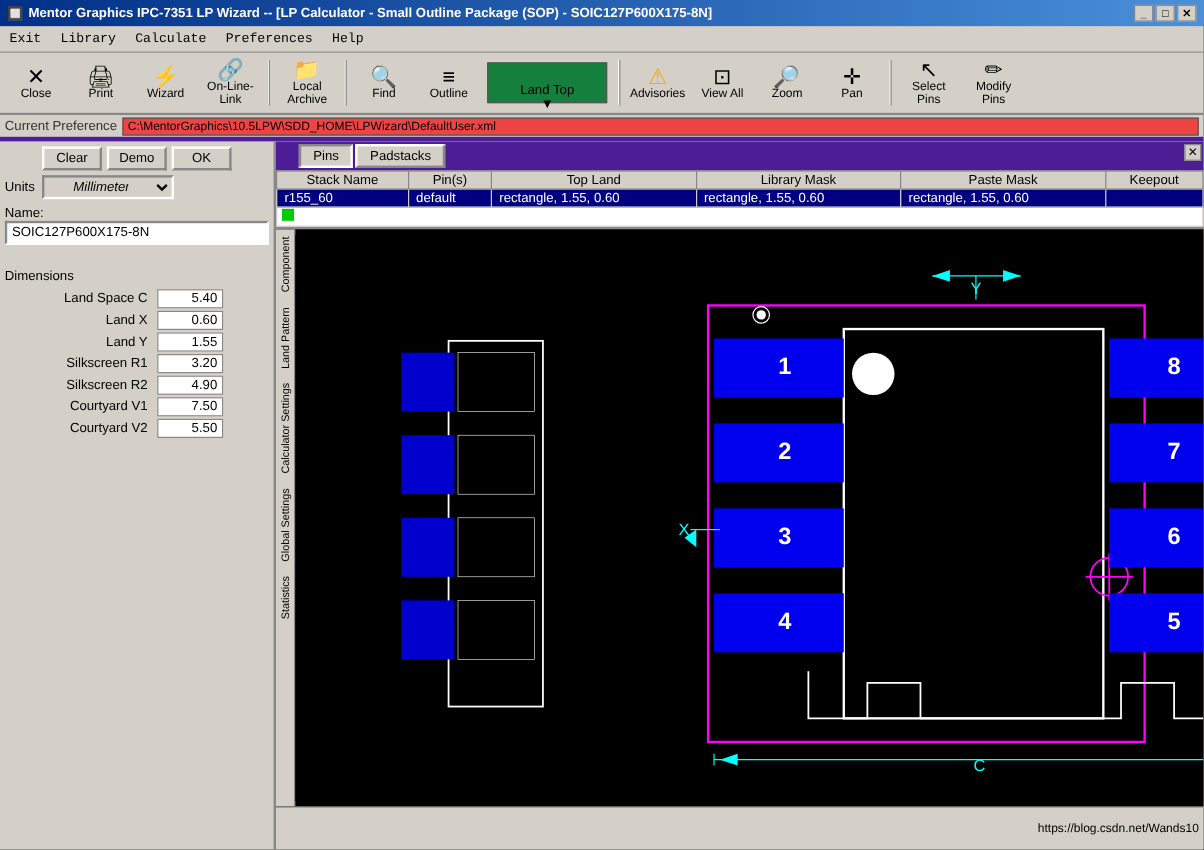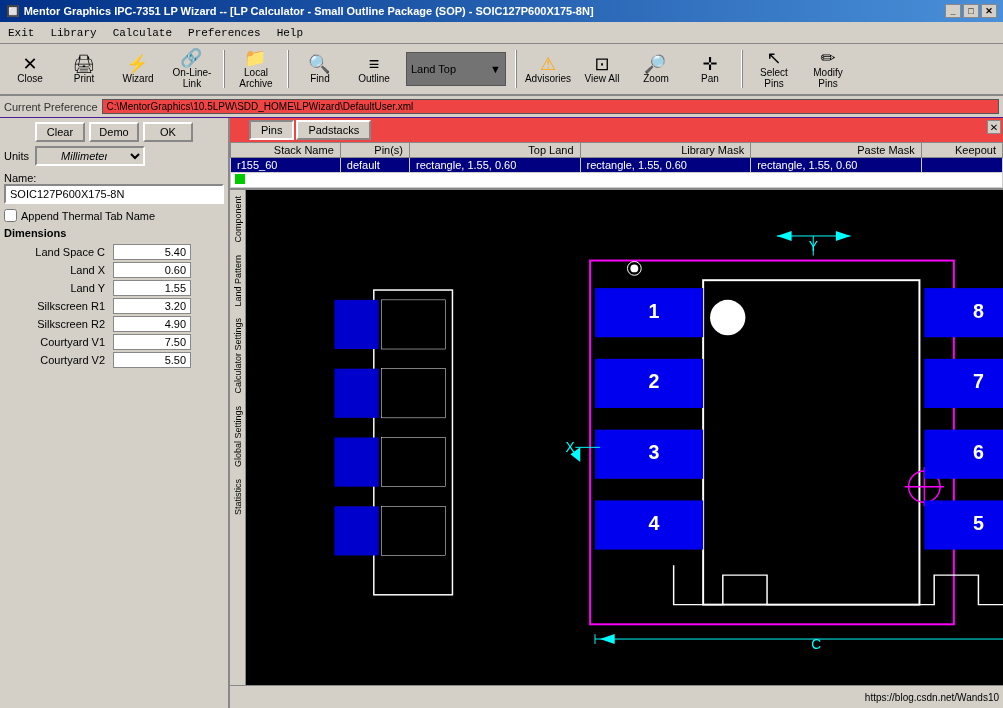--- a/index.html
+++ b/index.html
@@ -65,37 +65,38 @@
       font-size: 10px;
       text-align: center;
       background: #d4d0c8;
     }
     .toolbar-separator { width: 2px; height: 38px; background: #888; margin: 0 3px; border-left: 1px solid #fff; }
     .toolbar-icon { font-size: 18px; line-height: 1; }
     
     
     .land-dropdown {
       display: flex; align-items: center;
-      background: #737373;
+      background: #15803d;
       border: 1px solid #555;
       padding: 16px 4px;
       height: 26px;
       width: 100px;
       cursor: pointer;
       font-size: 11px;
+      flex-direction: column;
     }
 
     
     .toolbar2 {
       background: #d4d0c8;
       height: 22px;
       display: flex;
       align-items: center;
       padding: 1px 4px;
-      border-bottom: 1px solid #4c1d95;
+      border-bottom: 4px solid #4c1d95;
       font-size: 11px;
       gap: 4px;
     }
     .pref-label { color: #333; }
     .pref-path { background: #ef4444; border: 1px solid #555; padding: 1px 4px; flex: 1; font-size: 10px; }
 
     
     .main-content {
       display: flex;
       height: calc(708px - 22px - 22px - 52px - 22px);
@@ -141,29 +142,29 @@
       background: white;
       border: 2px solid;
       border-color: #888 #fff #fff #888;
       padding: 2px 4px;
       font-size: 11px;
       width: 100%;
     }
     .append-thermal {
       display: flex; align-items: center; gap: 4px; font-size: 11px; margin-top: 1px;
     }
-    .dimensions-title { font-size: 11px; font-weight: bold; margin-top: 1px; }
+    .dimensions-title { font-size: 11px; font-weight: normal; margin-top: 16px; }
     .dim-table { width: 100%; border-collapse: collapse; font-size: 11px; }
     .dim-table td { padding: 1px 2px; }
     .dim-table td:first-child { text-align: right; padding-right: 6px; }
     .dim-value {
       background: white;
       border: 1px solid #888;
       padding: 1px 4px;
-      width: 78px;
+      width: 55px;
       display: inline-block;
       text-align: right;
     }
     .view-pin-btn {
       background: #d4d0c8;
       border: 2px solid;
       border-color: #fff #888 #888 #fff;
       padding: 3px 8px;
       font-size: 11px;
       cursor: pointer;
@@ -177,21 +178,21 @@
       display: flex;
       flex-direction: column;
     }
 
     
     .table-area {
       background: #d4d0c8;
       border-bottom: 2px solid #888;
     }
     .tabs-row {
-      display: flex; background: #ef4444; padding: 2px 19px; gap: 2px;
+      display: flex; background: #4c1d95; padding: 2px 19px; gap: 2px;
     }
     .tab {
       padding: 2px 10px;
       border: 2px solid;
       border-color: #fff #888 #888 #fff;
       background: #d4d0c8;
       font-size: 11px;
       cursor: pointer;
     }
     .tab.active {
@@ -200,21 +201,21 @@
     }
     .data-table {
       width: 100%;
       border-collapse: collapse;
       font-size: 11px;
     }
     .data-table th {
       background: #d4d0c8;
       border: 1px solid #888;
       padding: 1px 6px;
-      text-align: right;
+      text-align: center;
       font-weight: normal;
     }
     .data-table td {
       border: 1px solid #ccc;
       padding: 1px 6px;
       background: white;
     }
     .data-table tr.selected td { background: #000080; color: white; }
     .green-square { width: 10px; height: 10px; background: #00cc00; display: inline-block; }
 
@@ -247,21 +248,21 @@
 
     
     .canvas-svg {
       flex: 1;
       position: relative;
     }
 
     
     .status-bar {
       background: #d4d0c8;
-      height: 23px;
+      height: 36px;
       border-top: 1px solid #888;
       display: flex;
       align-items: center;
       padding: 0 4px;
       font-size: 10px;
       justify-content: flex-end;
     }
 
     
     .table-container {
@@ -380,24 +381,20 @@
     <div class="units-row">
       <span class="units-label">Units</span>
       <select class="units-select">
         <option>Millimeters</option>
         <option>Inches</option>
       </select>
     </div>
     <div>
       <div class="name-label">Name:</div>
       <input class="name-input" type="text" value="SOIC127P600X175-8N" style="">
-    </div>
-    <div class="append-thermal">
-      <input type="checkbox" style="">
-      <span>Append Thermal Tab Name</span>
     </div>
     <div class="dimensions-title">Dimensions</div>
     <table class="dim-table">
       <tbody>
           <tr>
         <td>Land Space C</td>
         <td><span class="dim-value">5.40</span></td>
       </tr>
       <tr>
         <td>Land X</td>

